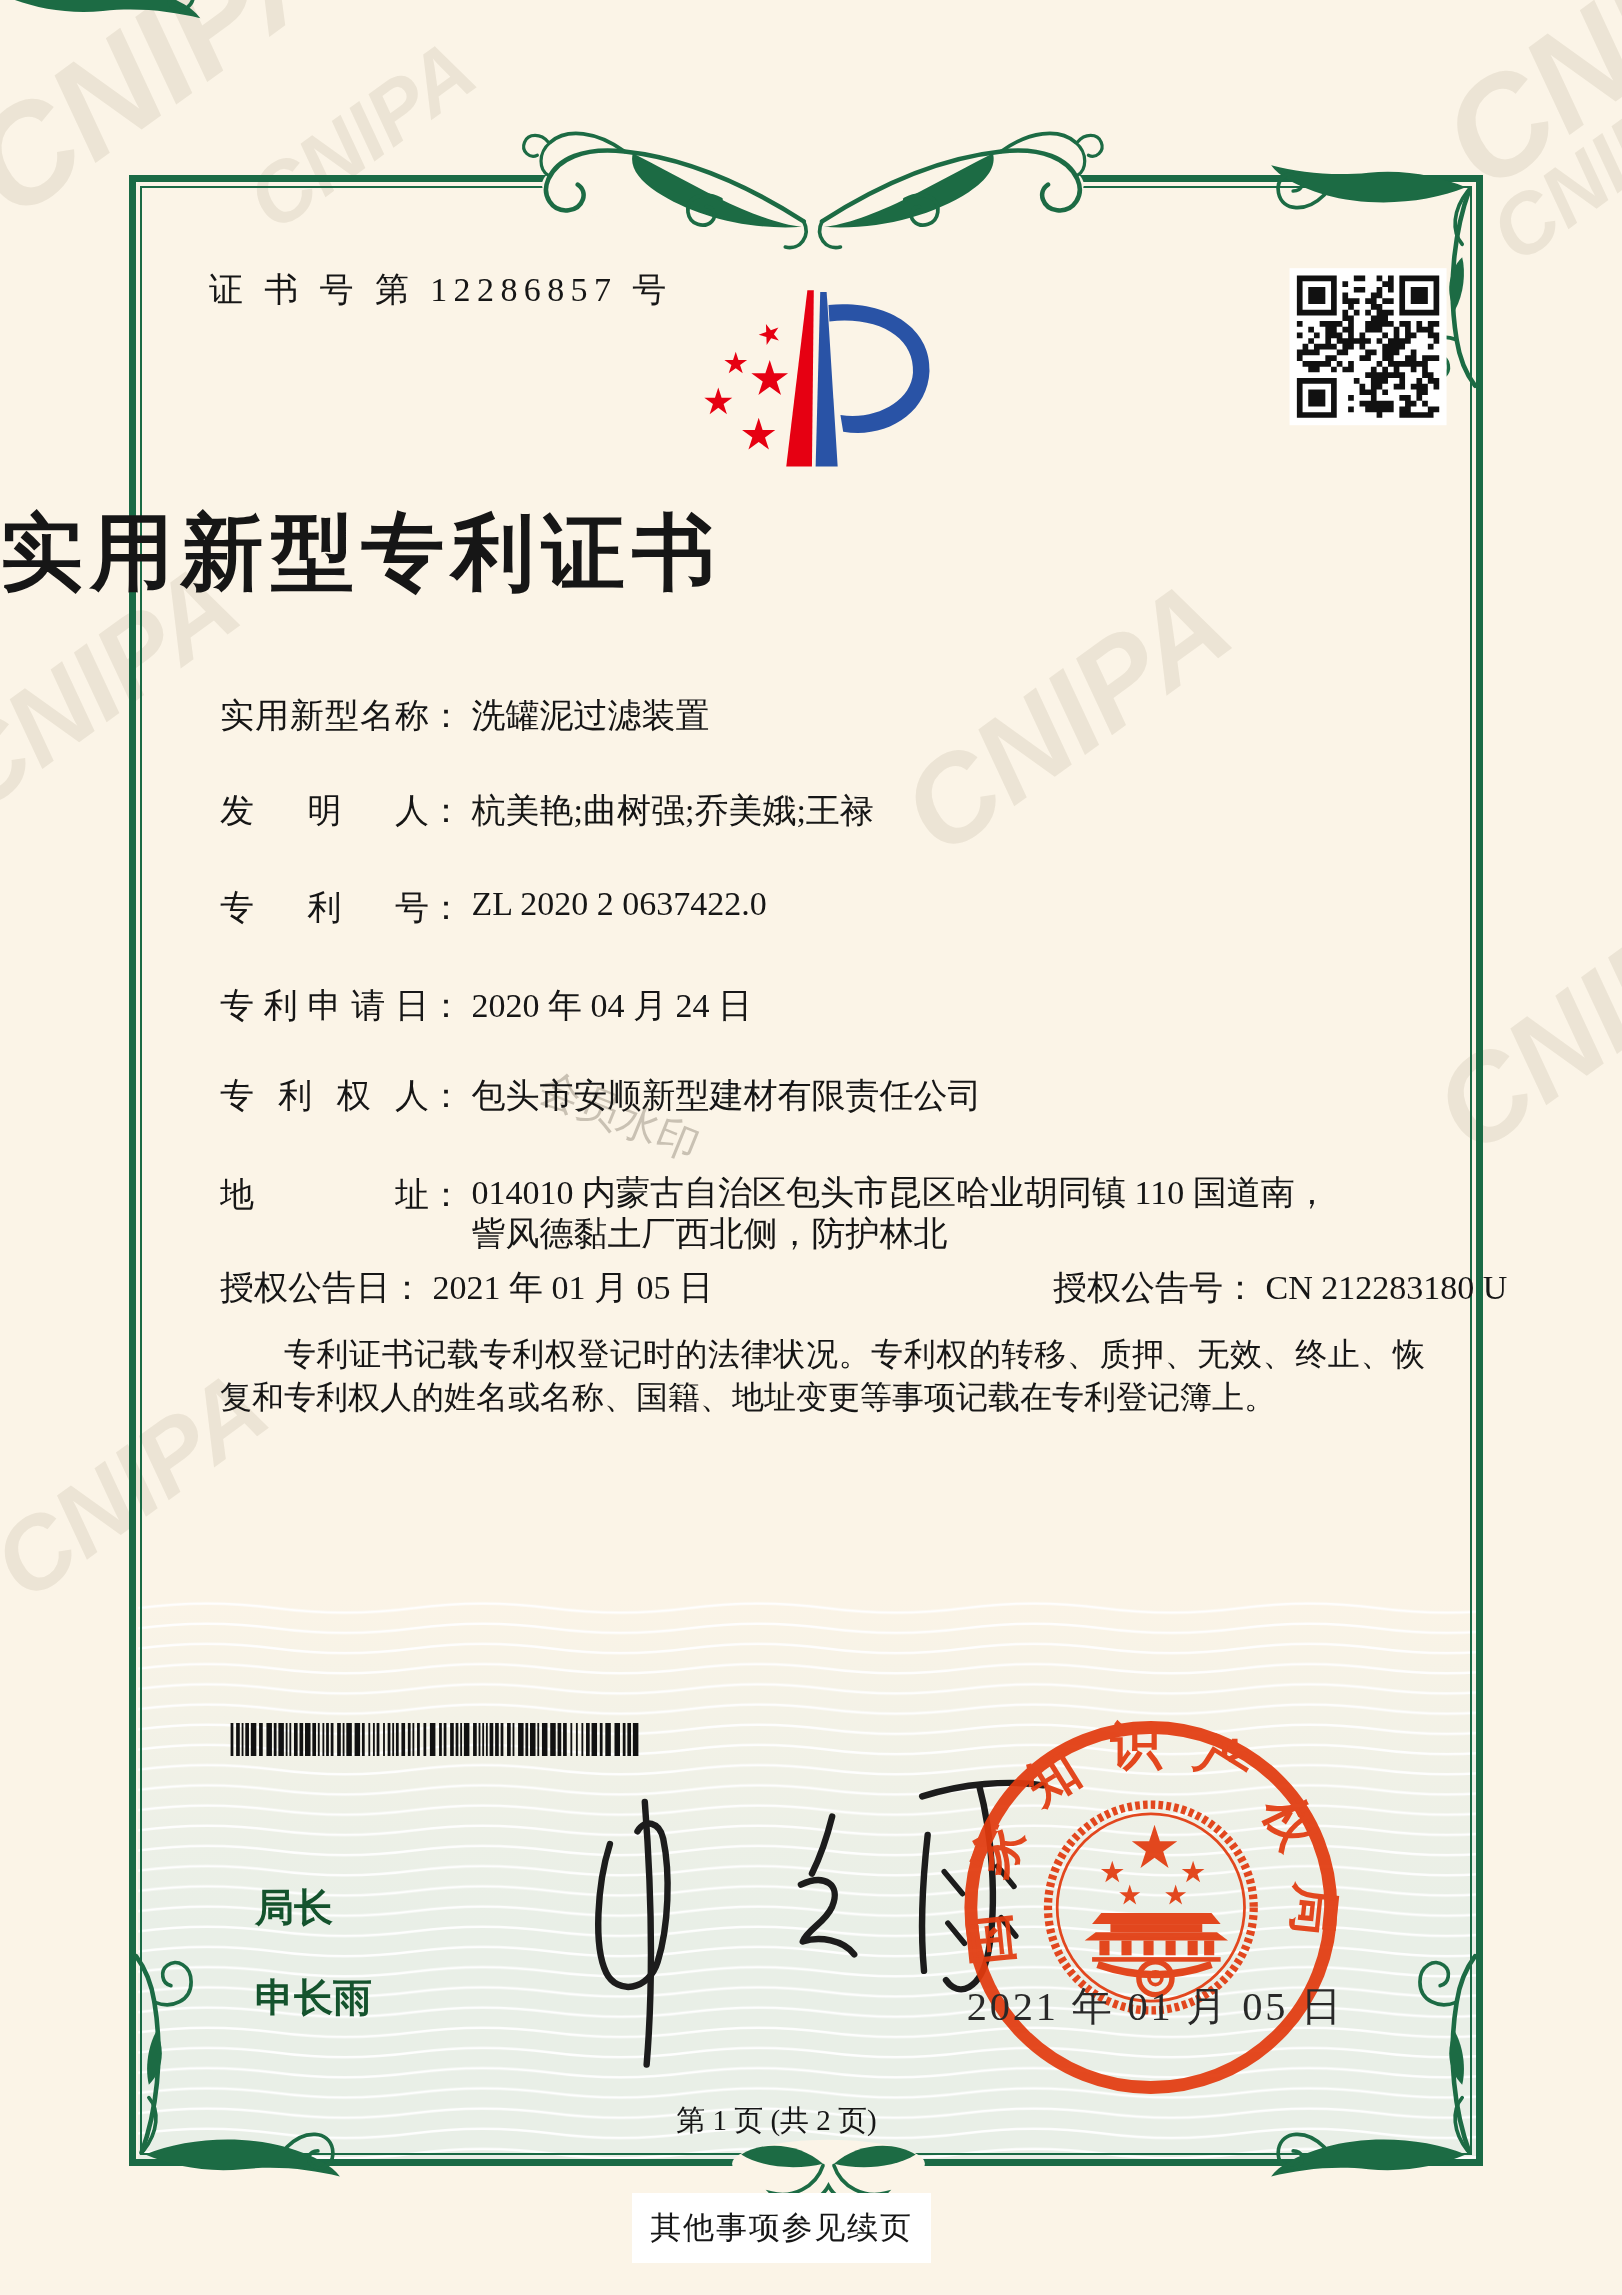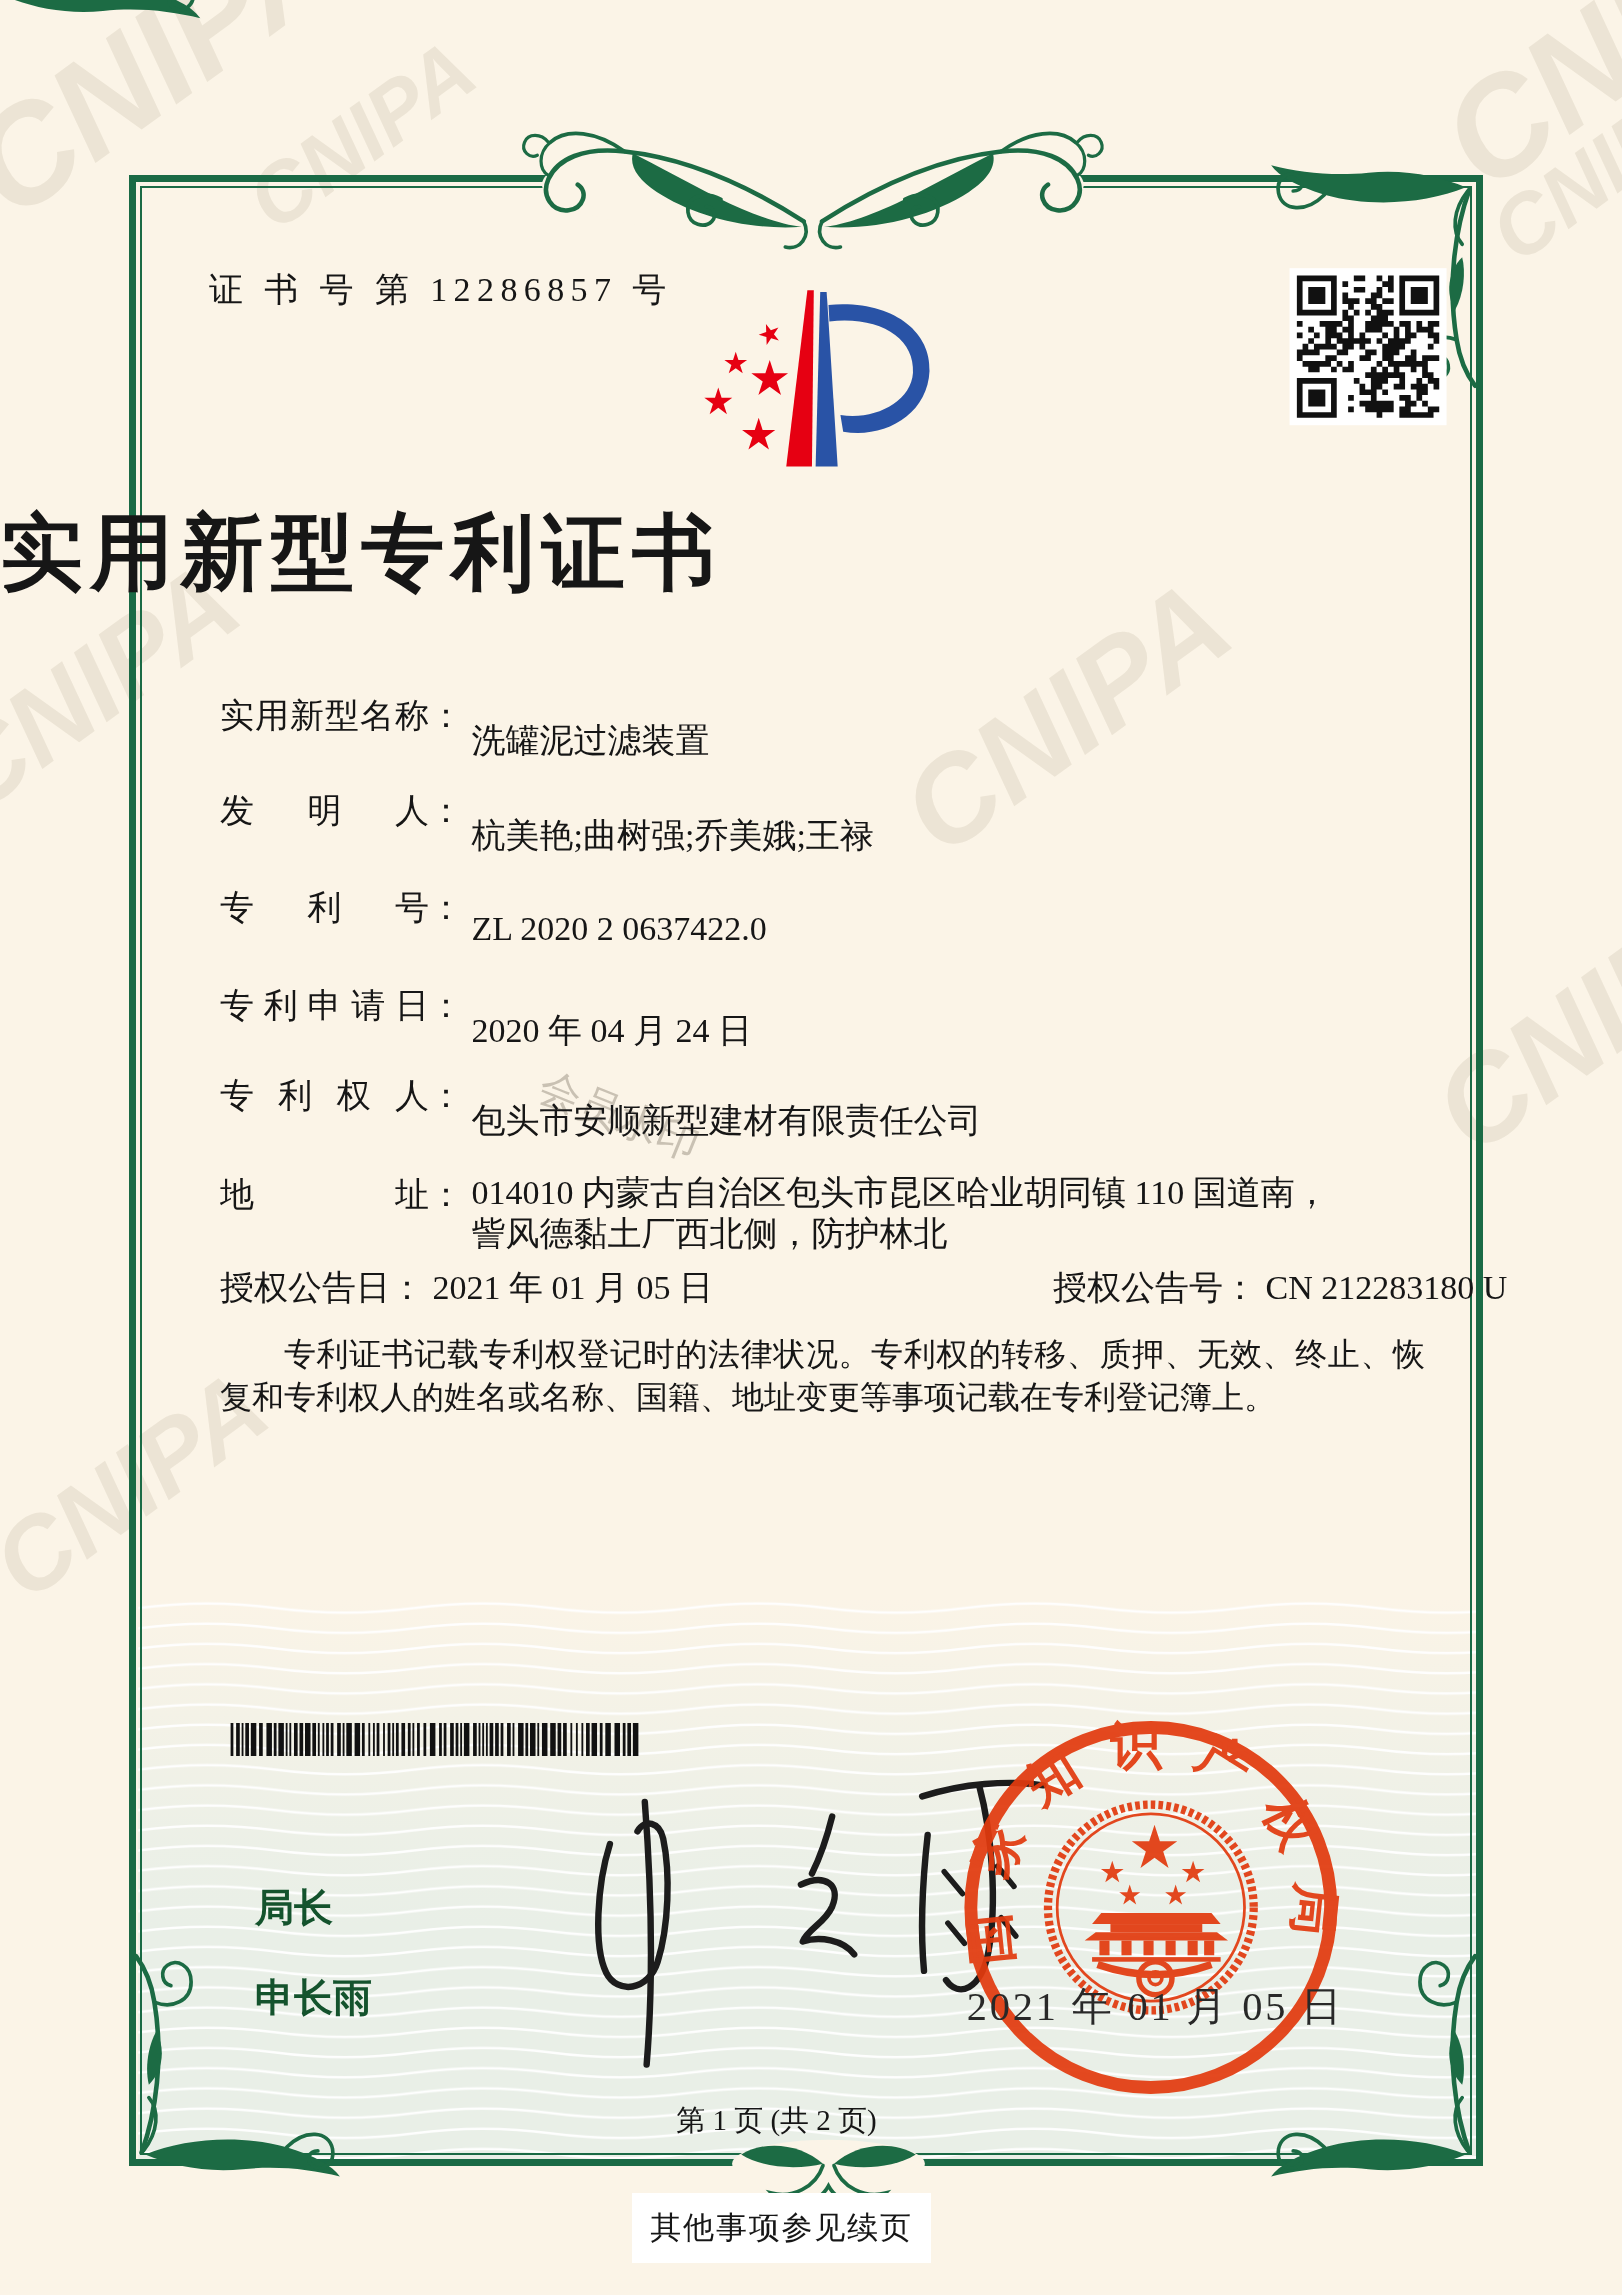--- a/index.html
+++ b/index.html
@@ -28,21 +28,21 @@
   .frame-inner{position:absolute;inset:3.7px;border:2.8px solid #1a6a45;}
   .orn{position:absolute;left:0;top:0;z-index:4;pointer-events:none;}
   
   .content{position:absolute;inset:0;z-index:5;}
   .cert-no{position:absolute;left:209px;top:267px;font-size:34px;letter-spacing:6.4px;}
   .title{position:absolute;left:0;top:498px;width:1623px;text-align:left;
          font-size:83px;font-weight:bold;letter-spacing:7.3px;}
   .frow{position:absolute;left:220px;font-size:34px;white-space:nowrap;}
   .flabel{display:inline-block;width:209px;text-align:justify;text-align-last:justify;
           vertical-align:top;}
-  .fvalue{display:inline-block;vertical-align:top;margin-top:25px;}
+  .fvalue{display:inline-block;vertical-align:top;}
   .addr-lines{display:inline-block;vertical-align:top;line-height:41px;}
   .grant2{position:absolute;left:833px;top:0;}
   .paras{position:absolute;left:220px;top:1333px;width:1205px;font-size:32px;
          line-height:43px;text-align:justify;}
   .paras p{margin:0;text-indent:64px;}
   .director{position:absolute;left:255px;font-size:39px;font-weight:600;
             font-family:"Liberation Sans","DejaVu Sans",sans-serif;color:#14532d;}
   .d1{top:1881px;} .d2{top:1971px;}
   .page-num{position:absolute;left:547px;top:2101px;width:459px;text-align:center;
             font-size:29px;}

